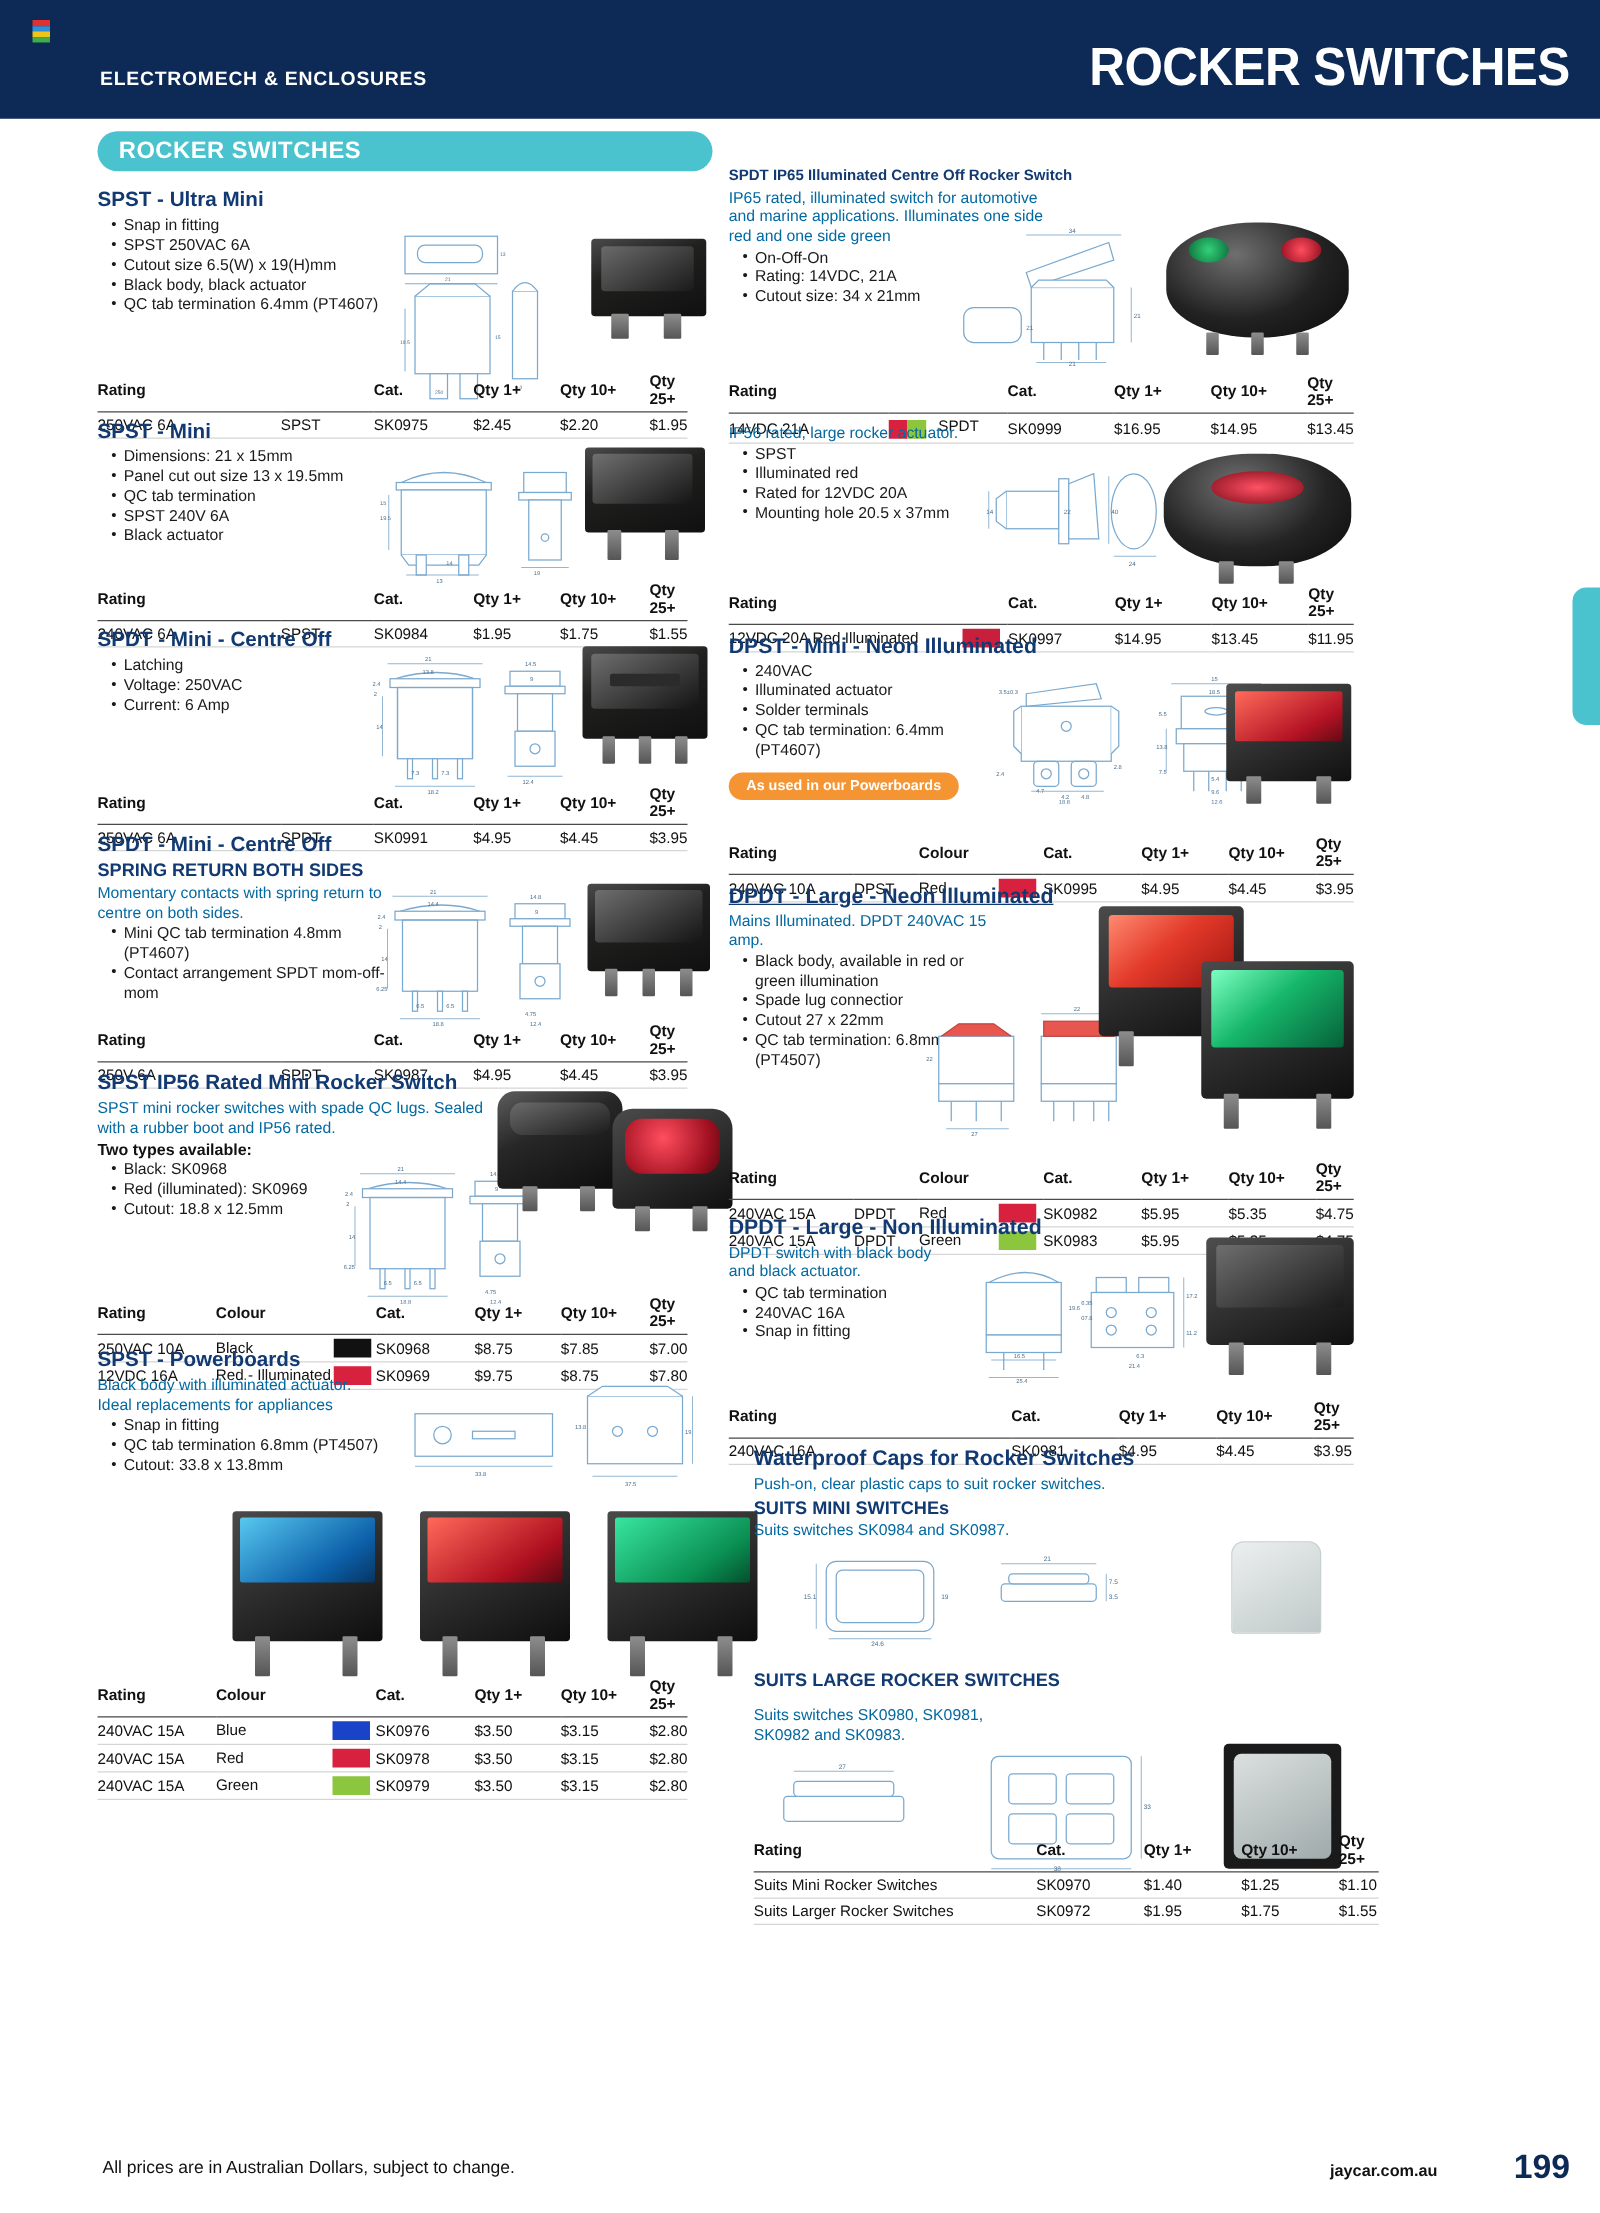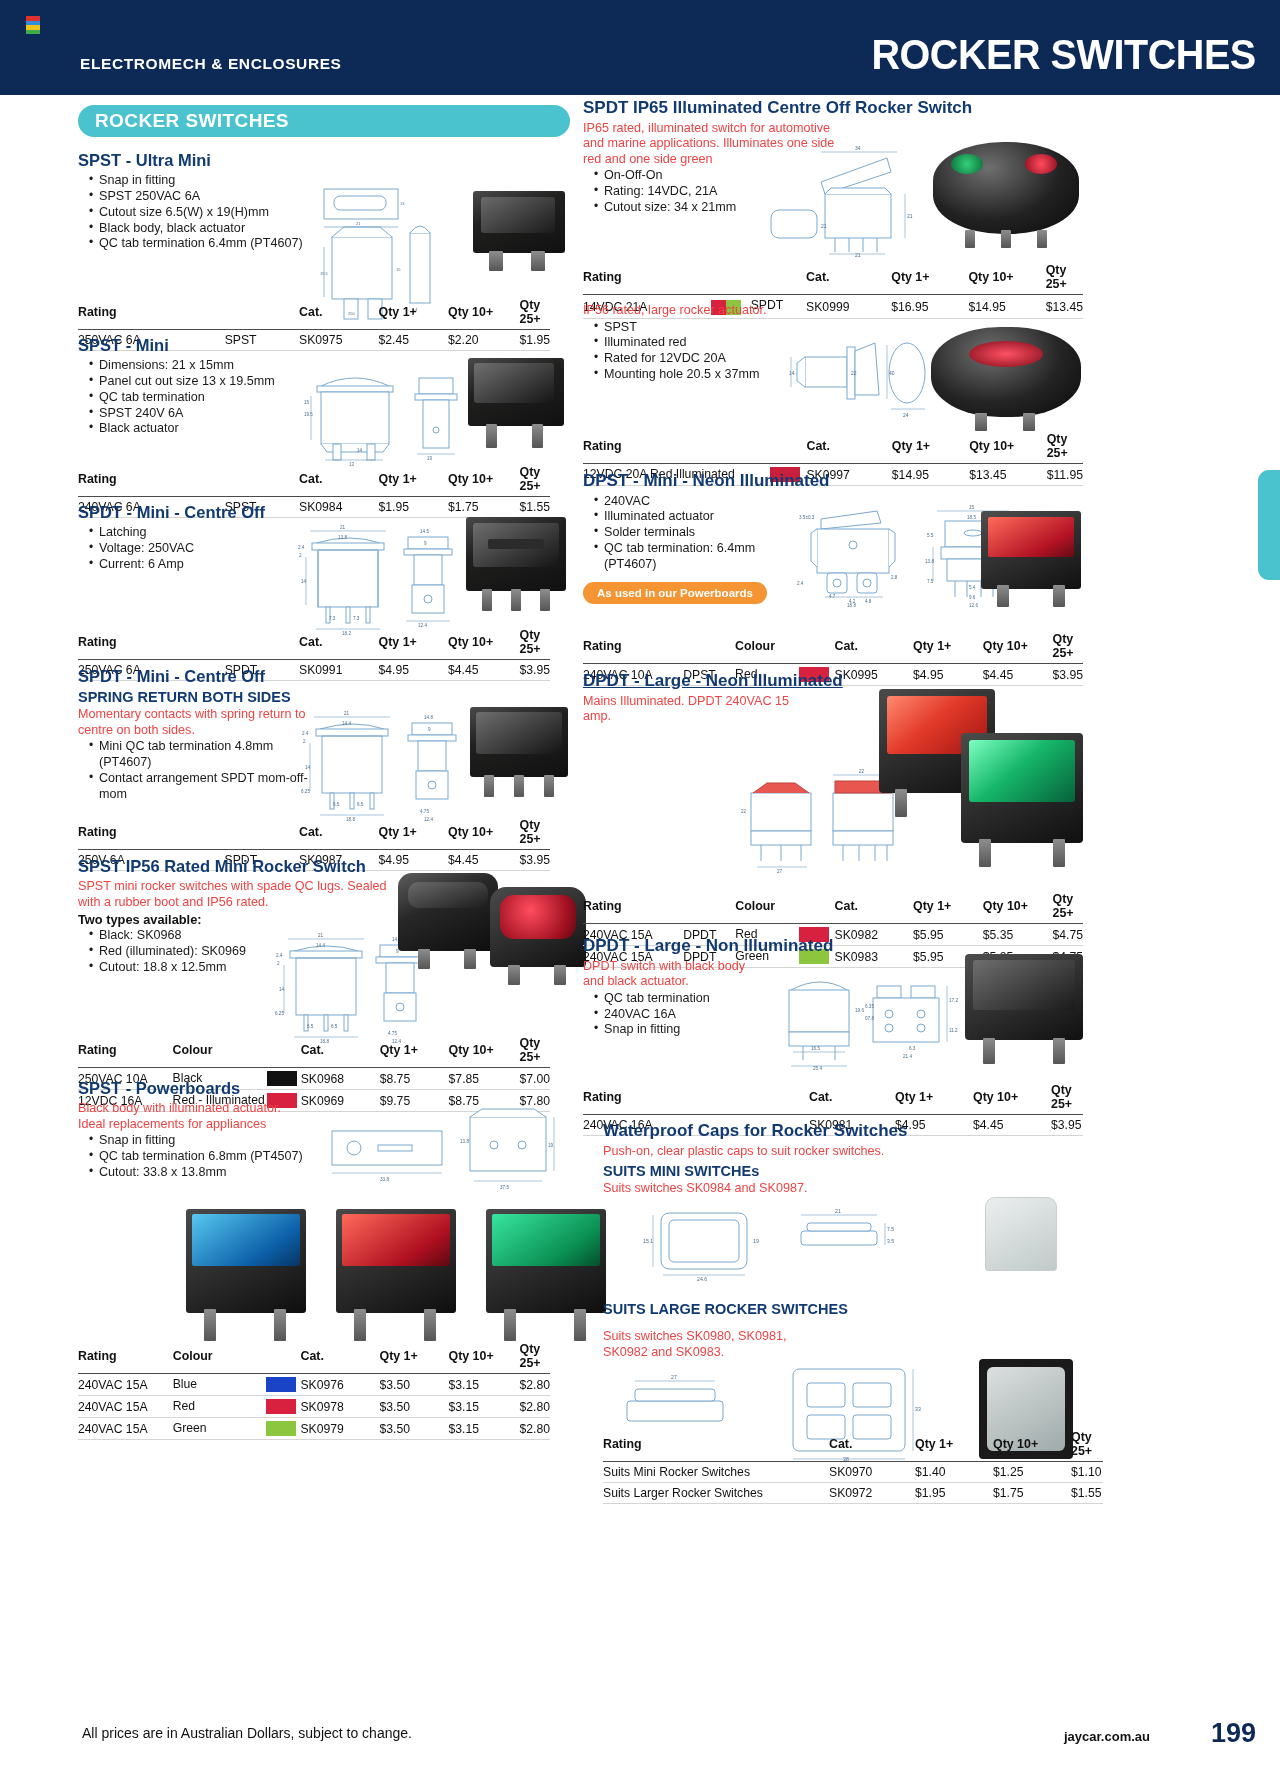--- a/index.html
+++ b/index.html
@@ -45,21 +45,21 @@
 
   
   .product{ position:relative; margin-bottom:0; }
   .p-title{
     color:#123a72; font-size:16.5px; font-weight:bold; margin:0 0 3px 0;
     line-height:1.15;
   }
   .p-subtitle{
     color:#123a72; font-size:14.5px; font-weight:bold; margin:0 0 2px 0;
   }
-  .p-desc{ font-size:12.6px; color:#ef4444; line-height:1.24; margin:0 0 1px 0; }
+  .p-desc{ font-size:12.6px; color:#0369a1; line-height:1.24; margin:0 0 1px 0; }
   .p-strong{ font-size:12.8px; font-weight:bold; color:#111; margin:2px 0 1px; }
   ul.p-bullets{ margin:1px 0 0 0; padding-left:12px; list-style:none; }
   ul.p-bullets li{
     font-size:12.6px; color:#1a1a1a; line-height:1.26; position:relative;
     padding-left:9px;
   }
   ul.p-bullets li:before{
     content:"\2022"; position:absolute; left:-1px; top:-1px; font-size:12px;
   }
   .text-col{ width:250px; }
@@ -644,21 +644,21 @@
         </tr>
       </tbody>
     </table>
   </div>
 
 </div>
 
 <div class="col-right">
 
   <div class="product" style="height:205px;">
-    <div class="p-title" style="font-size:17px;">SPDT IP65 Illuminated Centre Off Rocker Switch</div>
+    <div class="p-title" style="font-size:12px;margin-top:36px;">SPDT IP65 Illuminated Centre Off Rocker Switch</div>
     <div class="text-col" style="width:252px;">
       <div class="p-desc">IP65 rated, illuminated switch for automotive and marine applications. Illuminates one side red and one side green</div>
       <ul class="p-bullets">
         <li>On-Off-On</li>
         <li>Rating: 14VDC, 21A</li>
         <li>Cutout size: 34 x 21mm</li>
       </ul>
     </div>
     <div class="diag" style="left:186px; top:44px;">
       <svg width="160" height="115" viewBox="0 0 160 115">
@@ -874,20 +874,26 @@
         <td>$3.95</td>
       </tr>
         </tbody>
     </table>
   </div>
 
   <div class="product" style="height:265px;">
     <div class="p-title" style="font-size:17px;text-decoration:underline;">DPDT - Large - Neon Illuminated</div>
     <div class="text-col" style="width:208px;">
       <div class="p-desc">Mains Illuminated. DPDT 240VAC 15 amp.</div>
+      <ul class="p-bullets">
+        <li>Black body, available in red or green illumination</li>
+        <li>Spade lug connectior</li>
+        <li>Cutout 27 x 22mm</li>
+        <li>QC tab termination: 6.8mm (PT4507)</li>
+      </ul>
     </div>
     <div class="diag" style="left:154px; top:94px;">
       <svg width="180" height="110" viewBox="0 0 180 110">
         <g stroke="#7aa9cf" fill="#ffffff" stroke-width="1">
           <rect x="14" y="28" width="60" height="38"></rect>
           <path d="M16 28 L30 18 L58 18 L72 28" fill="#e8574f" stroke="#c0443d"></path>
           <rect x="14" y="66" width="60" height="14"></rect>
           <line x1="24" y1="80" x2="24" y2="96"></line>
           <line x1="44" y1="80" x2="44" y2="96"></line>
           <line x1="64" y1="80" x2="64" y2="96"></line>

